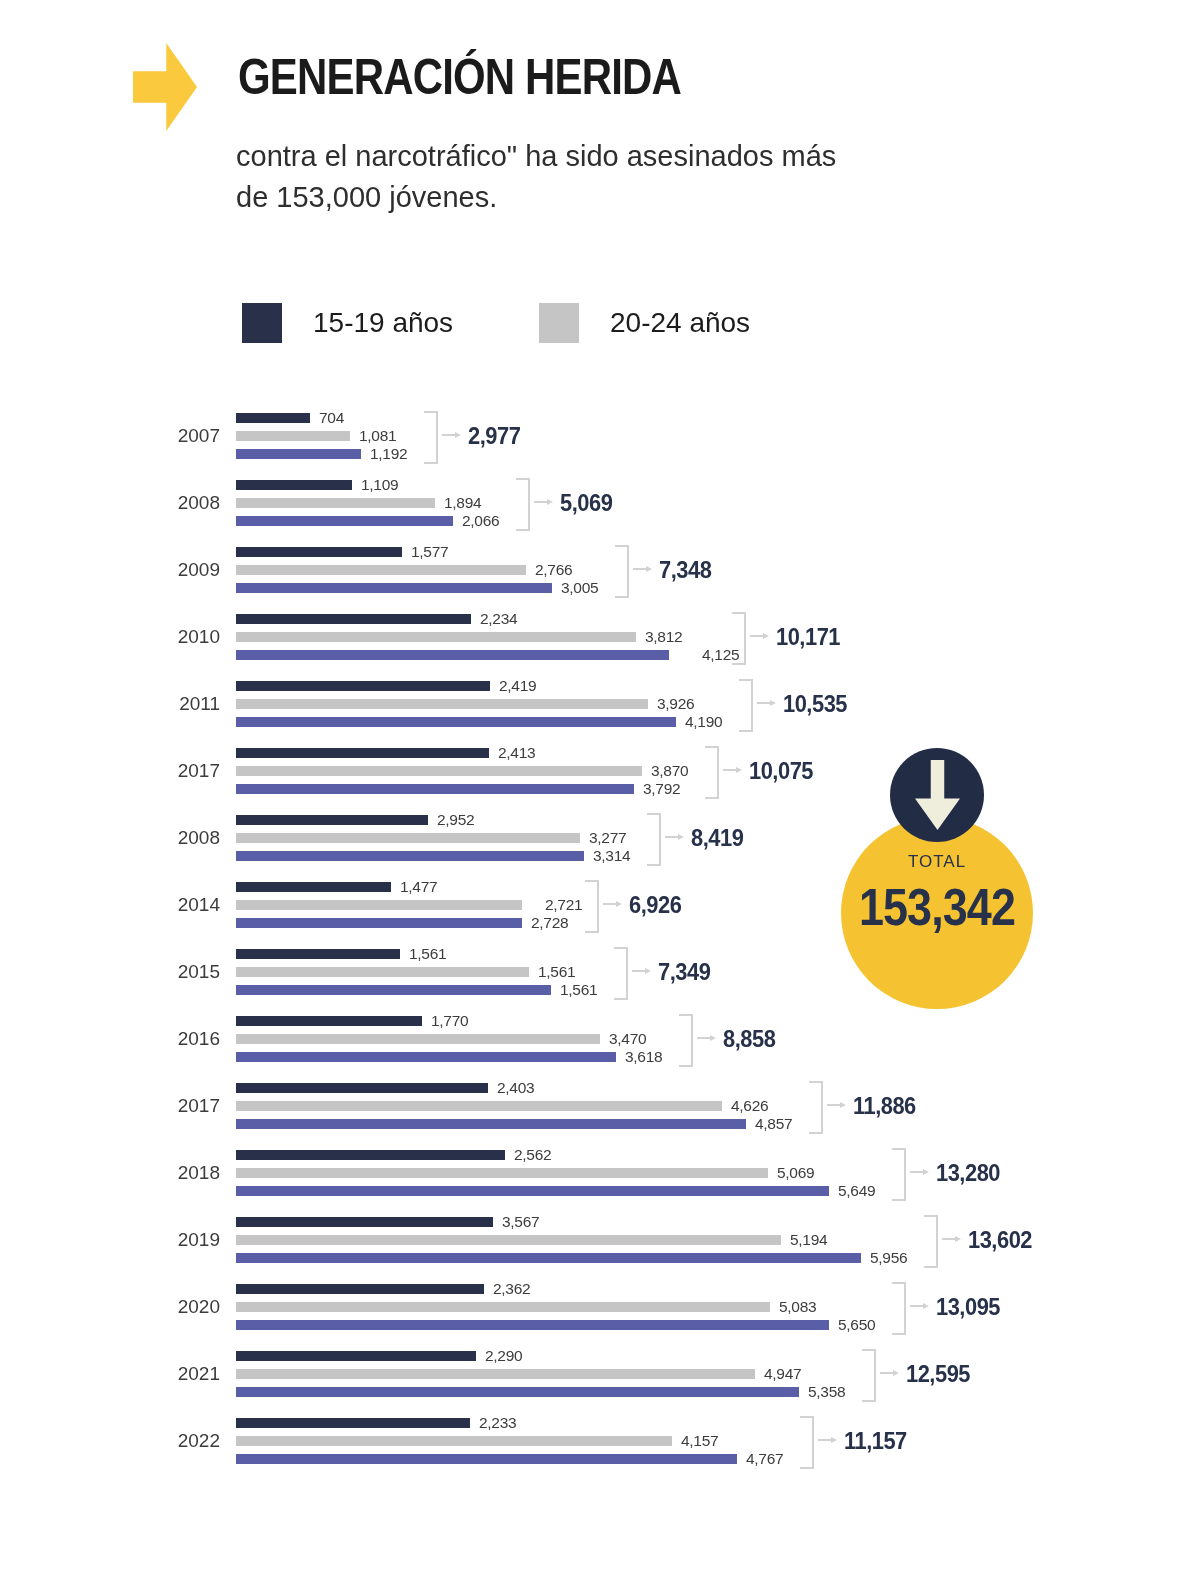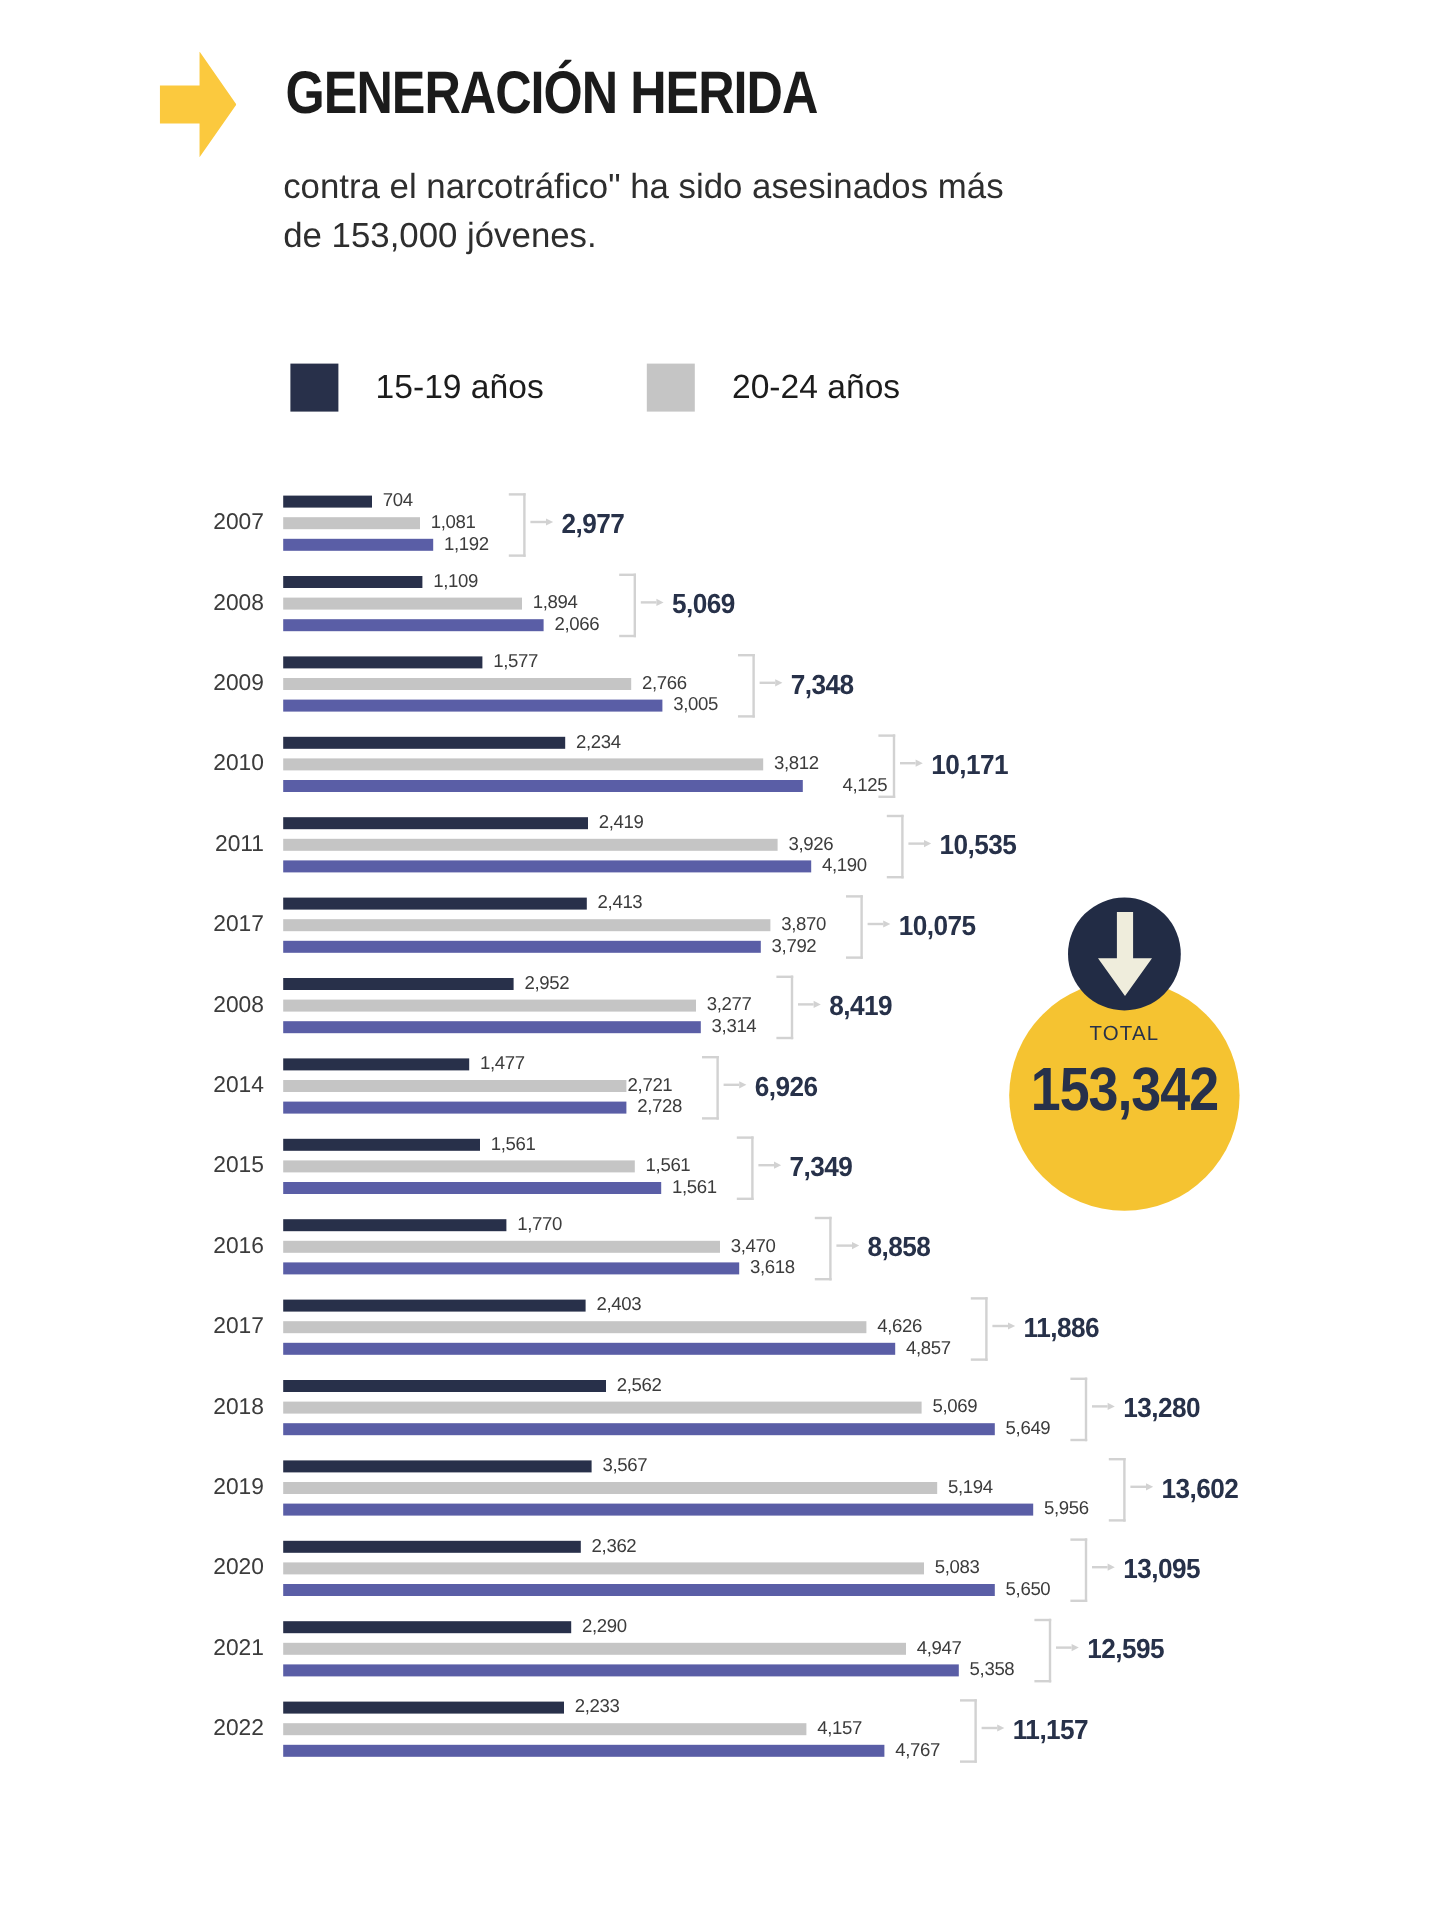--- a/index.html
+++ b/index.html
@@ -163,21 +163,21 @@
         <div class="bracket" style="left: 411px;"></div>
         <div class="dash" style="left: 429px;"></div>
         <div class="dash-head" style="left: 442px;"></div>
         <div class="row-total" style="left: 455px;">8,419</div>
       </div>
       <div class="row" style="top: 882px;">
         <div class="year">2014</div>
         <div class="bar" style="top: 0px; width: 155px; background: rgb(40, 48, 74);"></div>
         <span class="val" style="top: -3px; left: 164px;">1,477</span>
         <div class="bar" style="top: 18px; width: 286px; background: rgb(197, 197, 197);"></div>
-        <span class="val" style="top: 15px; left: 287px;">2,721</span>
+        <span class="val" style="top: 15px; left: 309px;">2,721</span>
         <div class="bar" style="top: 36px; width: 286px; background: rgb(90, 94, 166);"></div>
         <span class="val" style="top: 33px; left: 295px;">2,728</span>
         <div class="bracket" style="left: 349px;"></div>
         <div class="dash" style="left: 367px;"></div>
         <div class="dash-head" style="left: 380px;"></div>
         <div class="row-total" style="left: 393px;">6,926</div>
       </div>
       <div class="row" style="top: 949px;">
         <div class="year">2015</div>
         <div class="bar" style="top: 0px; width: 164px; background: rgb(40, 48, 74);"></div>

